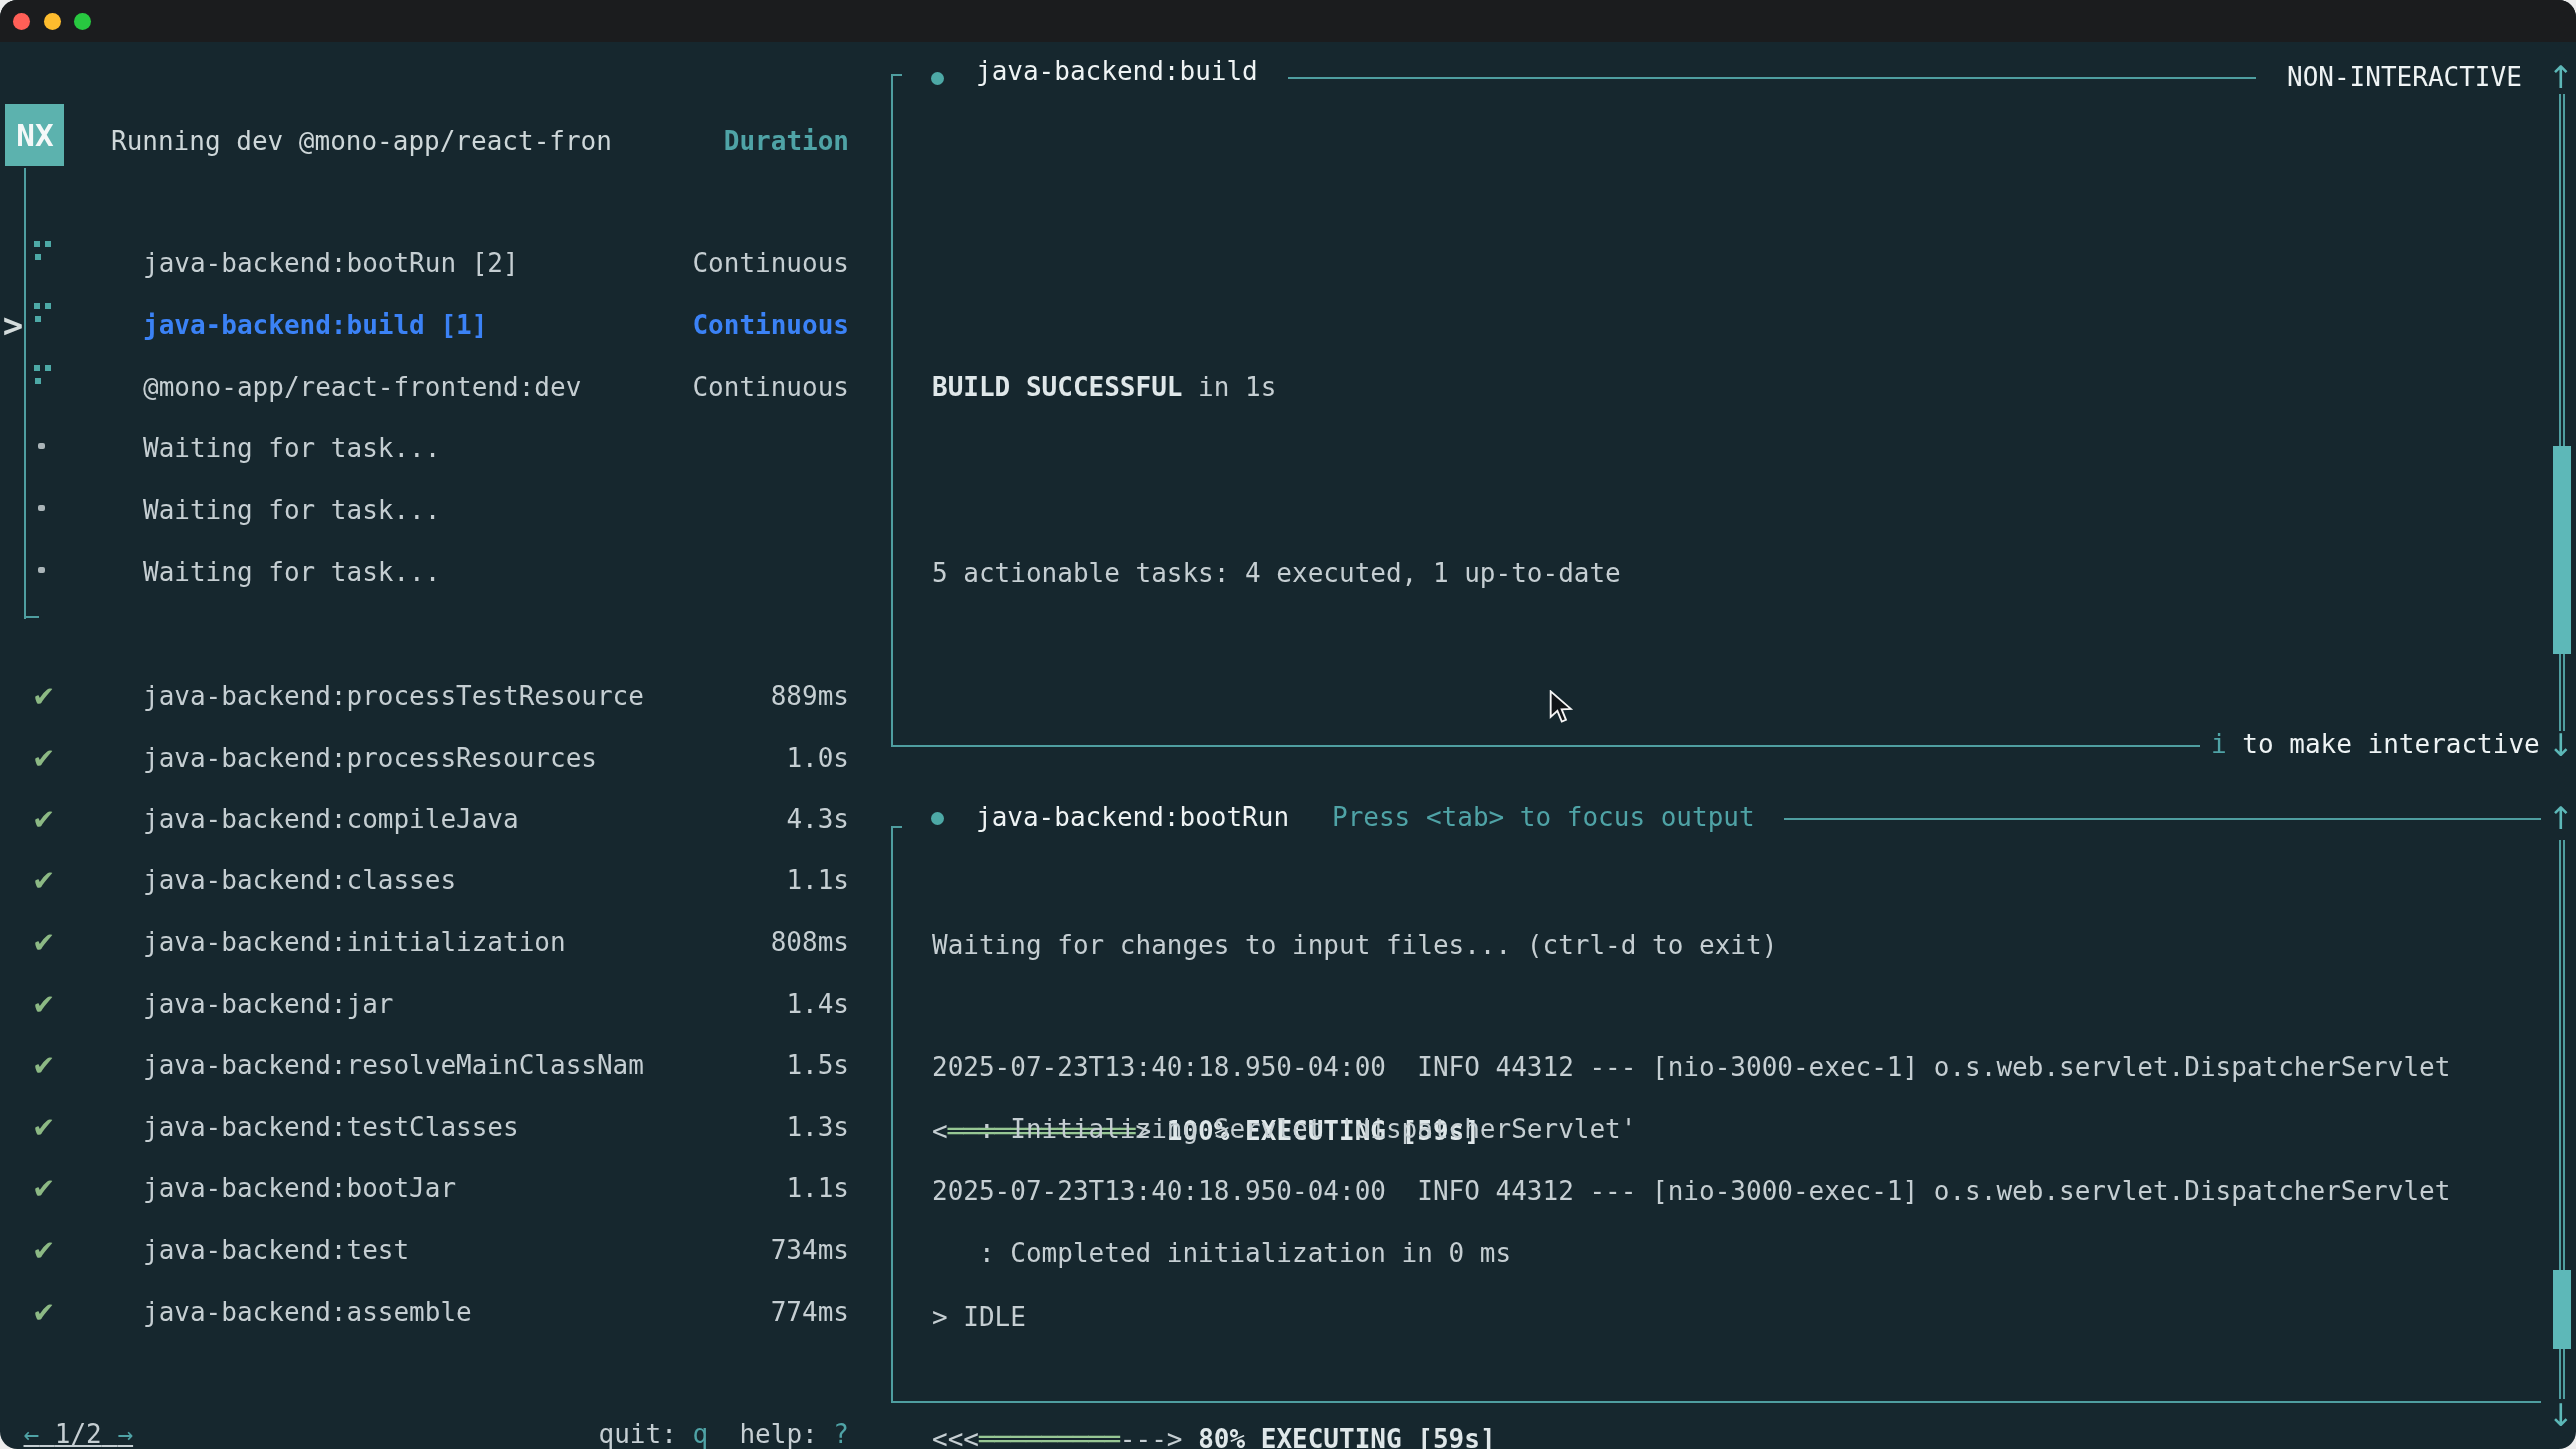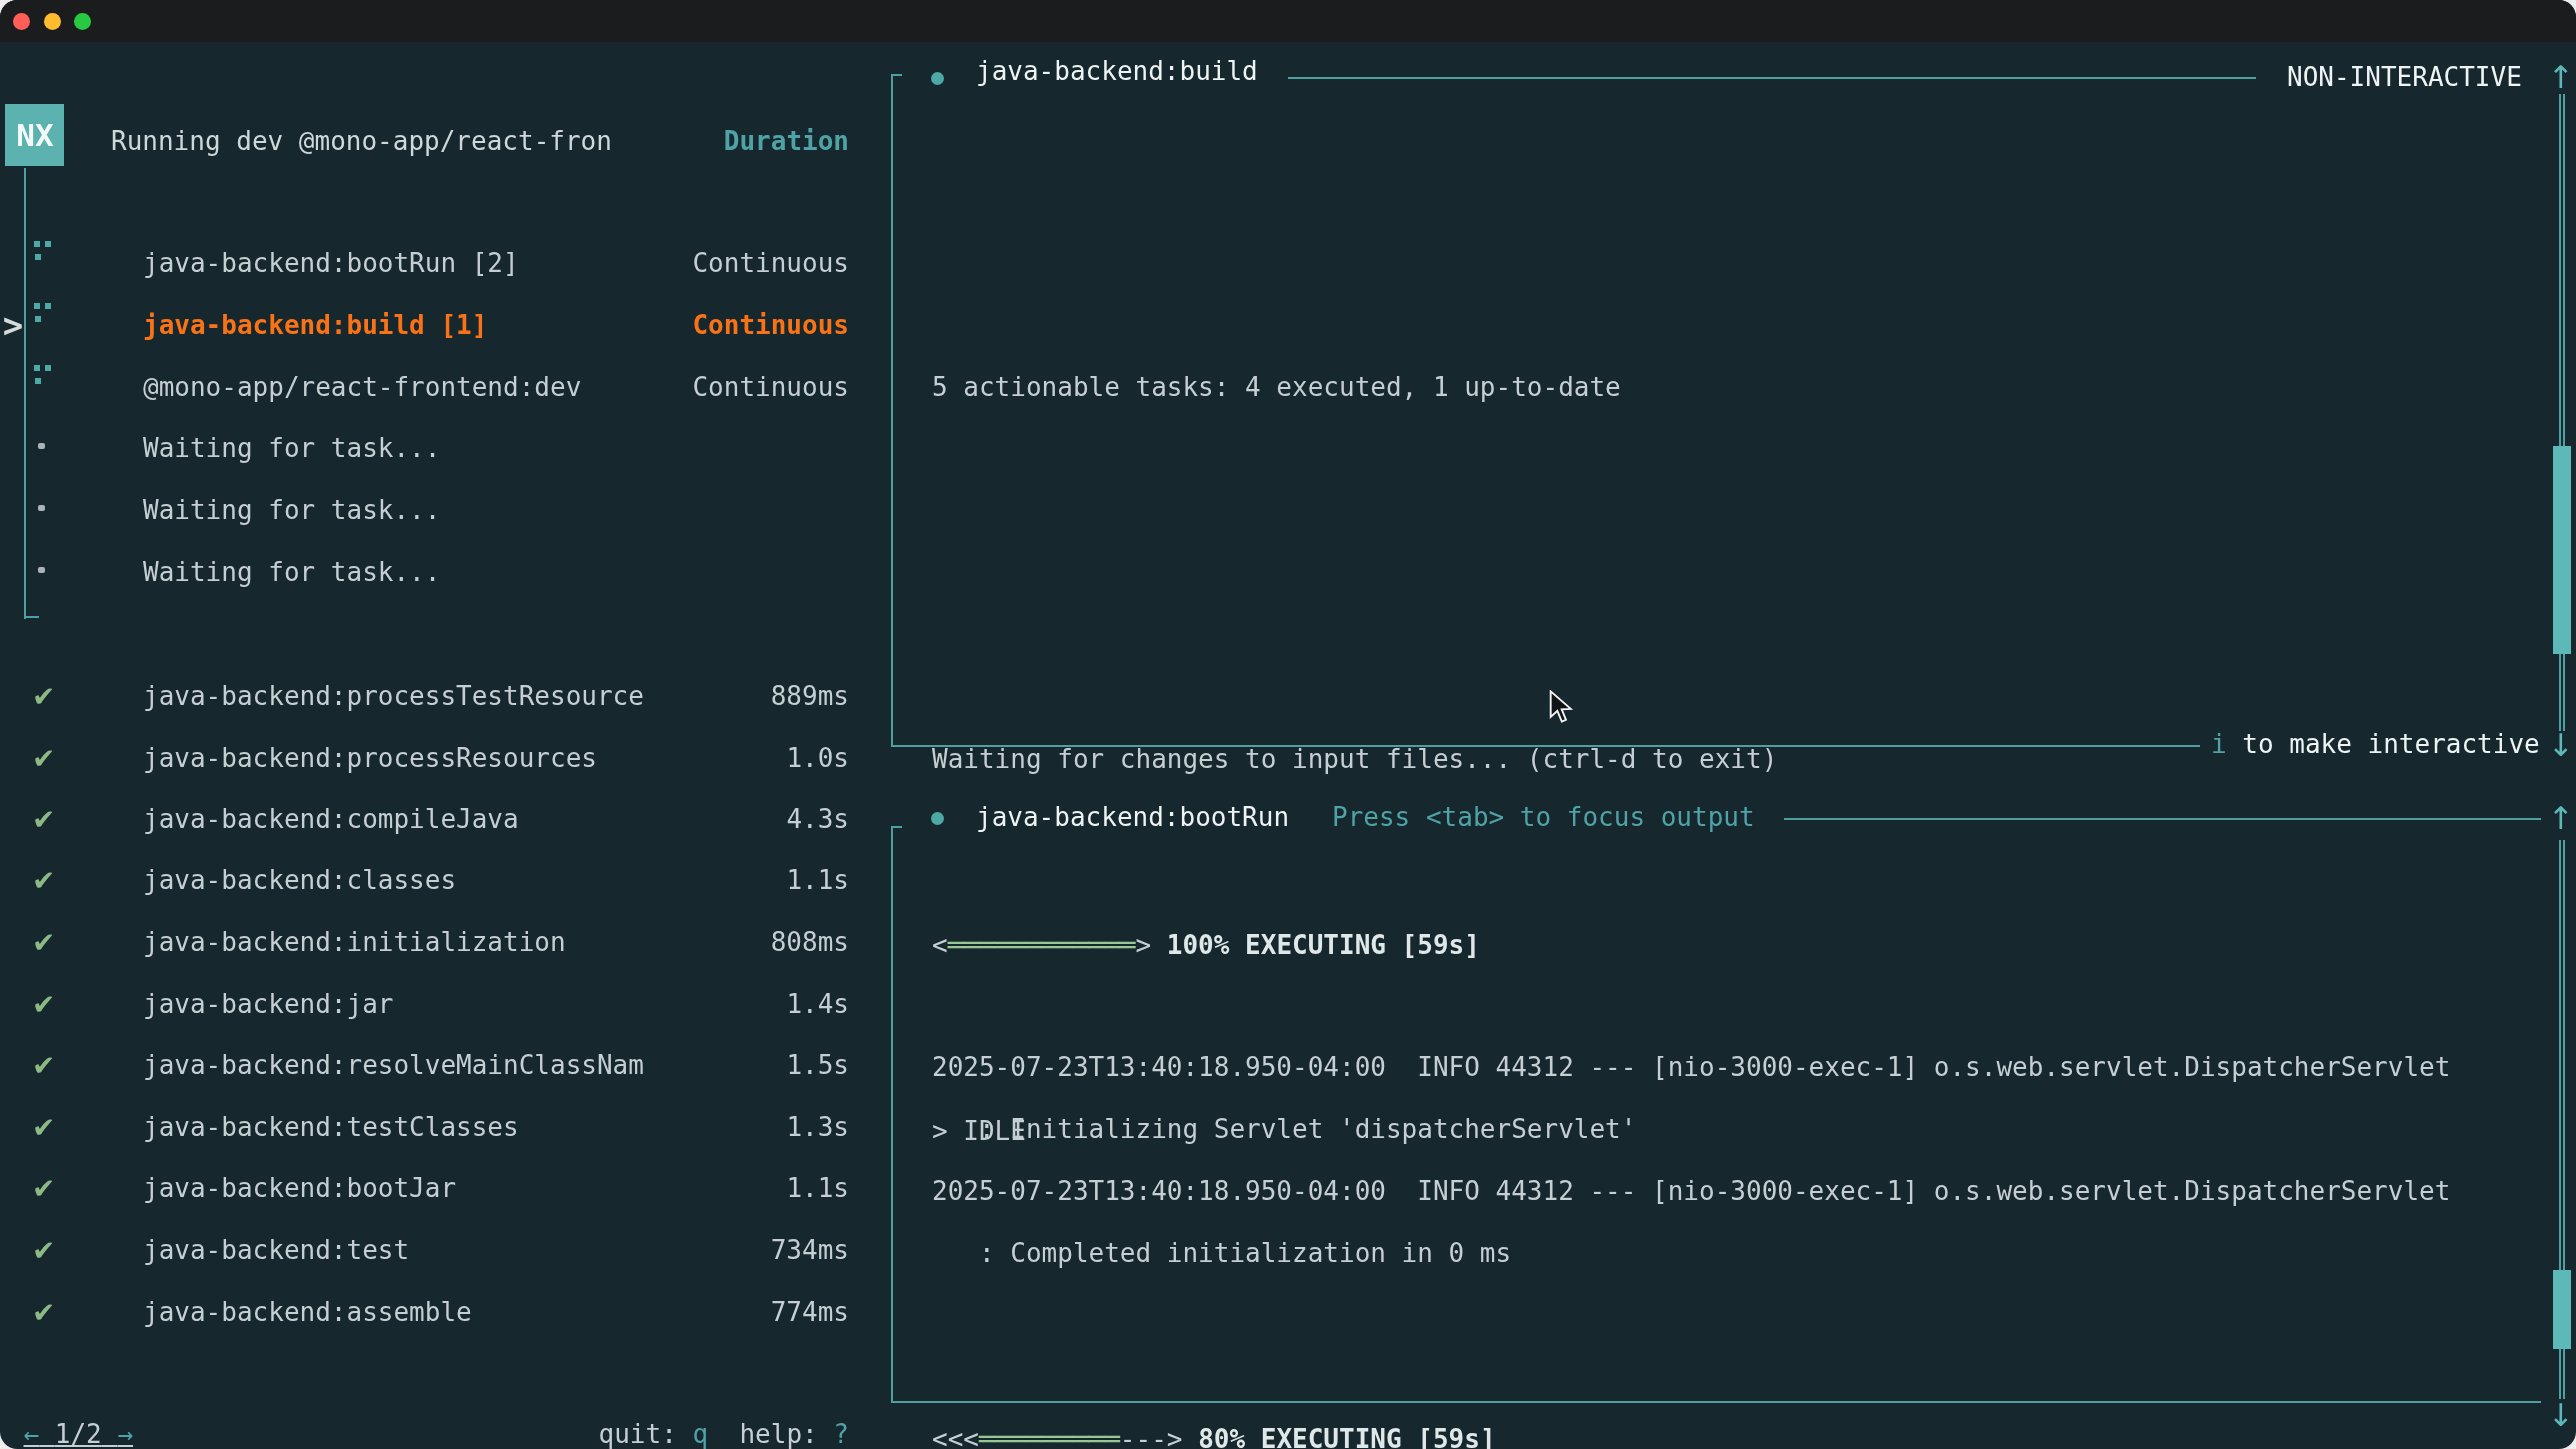--- a/index.html
+++ b/index.html
@@ -17,21 +17,21 @@
            display:flex;align-items:center;justify-content:center;font-weight:bold;font-size:31px;}
   .side-header{position:absolute;left:0;top:110px;width:849px;height:62px;display:flex;align-items:center;}
   .side-header .ttl{position:absolute;left:111px;color:#ced7d9;}
   .side-header .dur{position:absolute;right:0;color:#4fa3a6;font-weight:bold;}
   .tree-line{position:absolute;left:24px;top:168px;width:2px;height:451px;background:#4f9ea0;}
   .tree-corner{position:absolute;left:24px;top:616px;width:15.4px;height:2px;background:#4f9ea0;}
 
   .trow{position:absolute;left:0;width:849px;height:62px;display:flex;align-items:center;white-space:pre;}
   .trow .nm{position:absolute;left:111px;margin-left:32px;}
   .trow .du{position:absolute;right:0;}
-  .trow.sel .nm,.trow.sel .du{font-weight:bold;color:#f97316;}
+  .trow.sel .nm,.trow.sel .du{font-weight:bold;color:#3b82f6;}
   .caret{position:absolute;left:2.7px;font-weight:bold;font-size:34px;color:#d3dbdb;}
   .check{position:absolute;left:32px;color:#8cb984;font-size:28px;font-family:"DejaVu Sans",sans-serif;}
   .waitdot{position:absolute;left:38px;top:25.5px;width:6.7px;height:6.7px;border-radius:2px;background:#aab4b8;}
   .spinner{position:absolute;left:34px;top:9.4px;width:19px;height:21.5px;}
   .spinner i{position:absolute;width:6px;height:6px;background:#4da9a6;}
   .spinner i:nth-child(1){left:0;top:0;}
   .spinner i:nth-child(2){left:10.7px;top:0;}
   .spinner i:nth-child(3){left:1.3px;top:12.7px;}
 
   .side-footer{position:absolute;left:0;top:1403px;width:849px;height:62px;display:flex;align-items:center;white-space:pre;}
@@ -107,20 +107,21 @@
 
   <div class="vline tp-vline"></div>
   <div class="harm" style="top:74px;"></div>
   <div class="pane-bullet" style="left:931px;top:72px;"></div>
   <div class="pane-title" style="left:976px;top:56px;">java-backend:build</div>
   <div class="hline" style="left:1288px;top:77px;width:968px;"></div>
   <div class="mode-label" style="left:2287px;top:62px;">NON-INTERACTIVE</div>
   <div class="arrow" style="left:2548px;top:59px;">↑</div>
 
   <div class="flow" style="top:232px;">
+    <div class="row"><span class="green bold">BUILD SUCCESSFUL</span><span> in 1s</span></div>
     <div class="row">5 actionable tasks: 4 executed, 1 up-to-date</div>
     <div class="row"></div>
     <div class="row">Waiting for changes to input files... (ctrl-d to exit)</div>
     <div class="row"><span>&lt;</span><span class="green">════════════</span><span>&gt;</span><span class="bold"> 100% EXECUTING [59s]</span></div>
     <div class="row">&gt; IDLE</div>
     
   </div>
 
   <div class="hline" style="left:891px;top:745px;width:1309px;"></div>
   <div class="pane-title" style="left:2211px;top:729px;"><span class="hint-teal">i</span><span> to make interactive</span></div>

